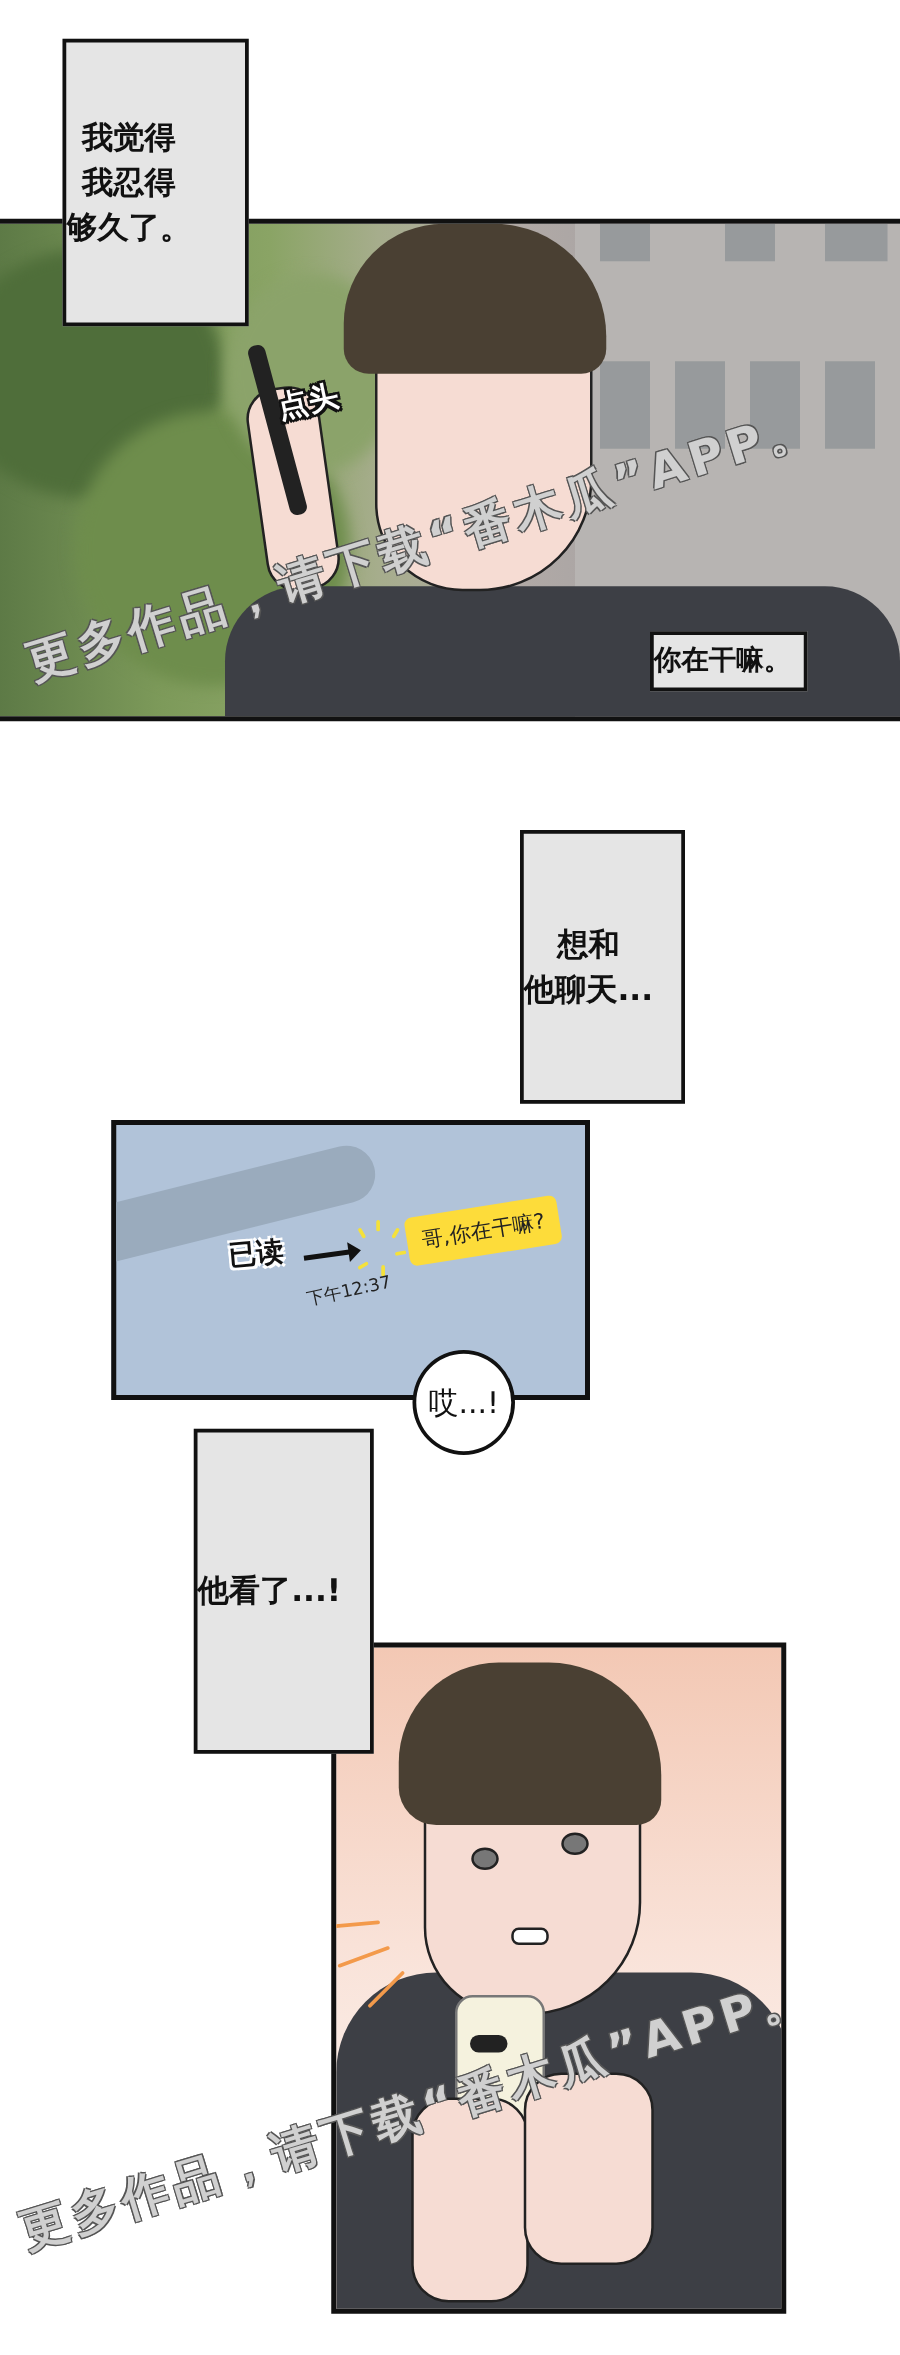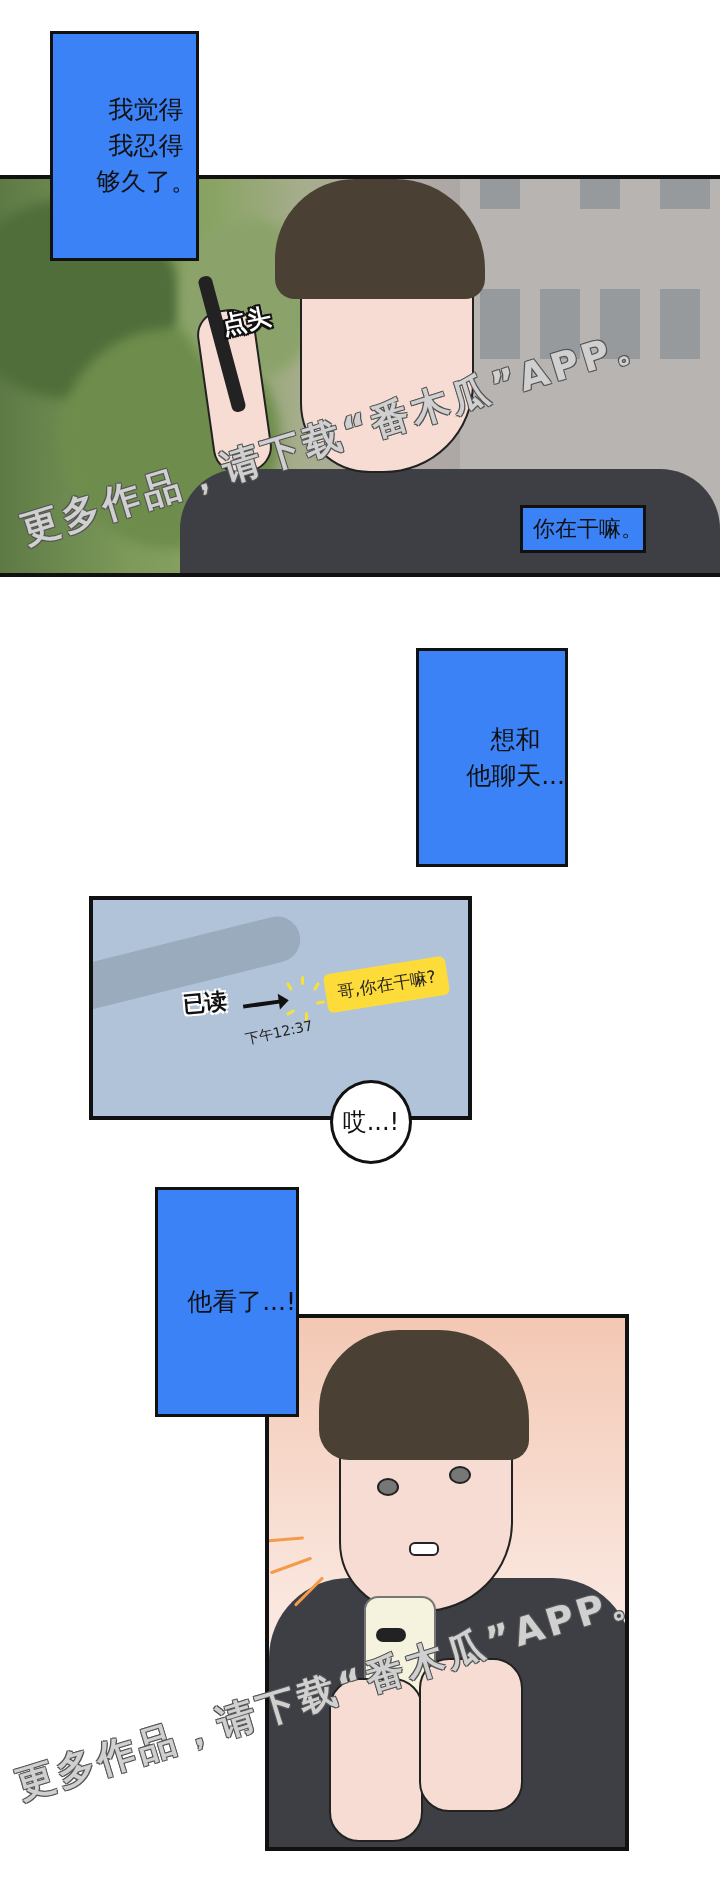--- a/index.html
+++ b/index.html
@@ -1,21 +1,21 @@
 <!DOCTYPE html>
 <html><head>
 <meta charset="utf-8">
 <style>
   html, body { margin:0; padding:0; background:#ffffff; }
   body { width:720px; height:1884px; position:relative; overflow:hidden;
          font-family:"DejaVu Sans","Liberation Sans",sans-serif; }
   .abs { position:absolute; }
-  .caption { position:absolute; background:#3b82f6; border:3px solid #111; box-sizing:border-box;
-             display:flex; align-items:center; justify-content:flex-end; text-align:center;
-             color:#111; font-size:25px; line-height:36px; z-index:5; }
+  .caption { position:absolute; background:#e5e5e5; border:3px solid #111; box-sizing:border-box;
+             display:flex; align-items:center; justify-content:flex-start; text-align:center;
+             color:#111; font-size:25px; line-height:36px; z-index:5;font-weight:bold; }
   .caption .txt { white-space:pre-line; }
 
   
   #panel1 { left:0; top:175px; width:720px; height:402px; border-top:4px solid #111; border-bottom:4px solid #111;
             box-sizing:border-box; overflow:hidden;
             background: linear-gradient(90deg,#5d7a46 0%,#7d9a5a 18%,#8aa465 30%,#a6ad8c 42%,#b2aaa6 56%,#a8a4a4 70%,#9c9c9e 100%); }
   .tree-blob { position:absolute; border-radius:50%; filter:blur(6px); }
   .building { position:absolute; right:0; top:0; width:260px; height:100%; background:#b7b4b2; }
   .building .win { position:absolute; background:#7d858b; opacity:.55; }
   .shirt { position:absolute; background:#3d3f45; }
@@ -86,21 +86,21 @@
 </div>
 
 <div class="sfx" style="left:222px;top:305px;">点头</div>
 
 <div class="caption" style="left:520px;top:505px;width:126px;height:48px;font-size:22px;">
   <span class="txt">你在干嘛。</span>
 </div>
 
 <div class="watermark" style="left:30px;top:505px;">更多作品，请下载“番木瓜”APP。</div>
 
-<div class="caption" style="left:416px;top:648px;width:152px;height:219px;">
+<div class="caption" style="left:416px;top:664px;width:132px;height:219px;">
   <span class="txt">想和
 他聊天...</span>
 </div>
 
 <div id="panel2" class="abs">
   <div class="scrollbar-shape"></div>
   <span class="read-label" style="left:90px;top:88px;">已读</span>
   <div class="arrow" style="left:150px;top:102px;width:38px;"></div>
   <div class="spark" style="left:195px;top:82px;transform:rotate(-30deg);"></div>
   <div class="spark" style="left:208px;top:76px;"></div>
@@ -109,21 +109,21 @@
   <div class="spark" style="left:196px;top:108px;transform:rotate(60deg);"></div>
   <div class="spark" style="left:212px;top:112px;"></div>
   <div class="msg-bubble" style="left:232px;top:65px;">哥,你在干嘛?</div>
   <span class="timestamp" style="left:152px;top:124px;">下午12:37</span>
 </div>
 
 <div class="speech">
   <span>哎...!</span>
 </div>
 
-<div class="caption" style="left:155px;top:1187px;width:144px;height:230px;">
+<div class="caption" style="left:155px;top:1143px;width:144px;height:260px;">
   <span class="txt">他看了...!</span>
 </div>
 
 <div id="panel3" class="abs">
   <div class="shirt" style="left:0;top:260px;width:364px;height:280px;border-radius:80px 80px 0 0;"></div>
   <div class="skin" style="left:70px;top:70px;width:170px;height:220px;border-radius:40px 40px 90px 70px;border:2px solid #222;"></div>
   <div class="hair" style="left:50px;top:12px;width:210px;height:130px;border-radius:80px 90px 20px 30px;"></div>
   <div class="abs" style="left:108px;top:160px;width:18px;height:14px;background:#777;border-radius:50%;border:2px solid #222;"></div>
   <div class="abs" style="left:180px;top:148px;width:18px;height:14px;background:#777;border-radius:50%;border:2px solid #222;"></div>
   <div class="abs" style="left:140px;top:224px;width:26px;height:10px;background:#fff;border:2px solid #222;border-radius:6px;"></div>

